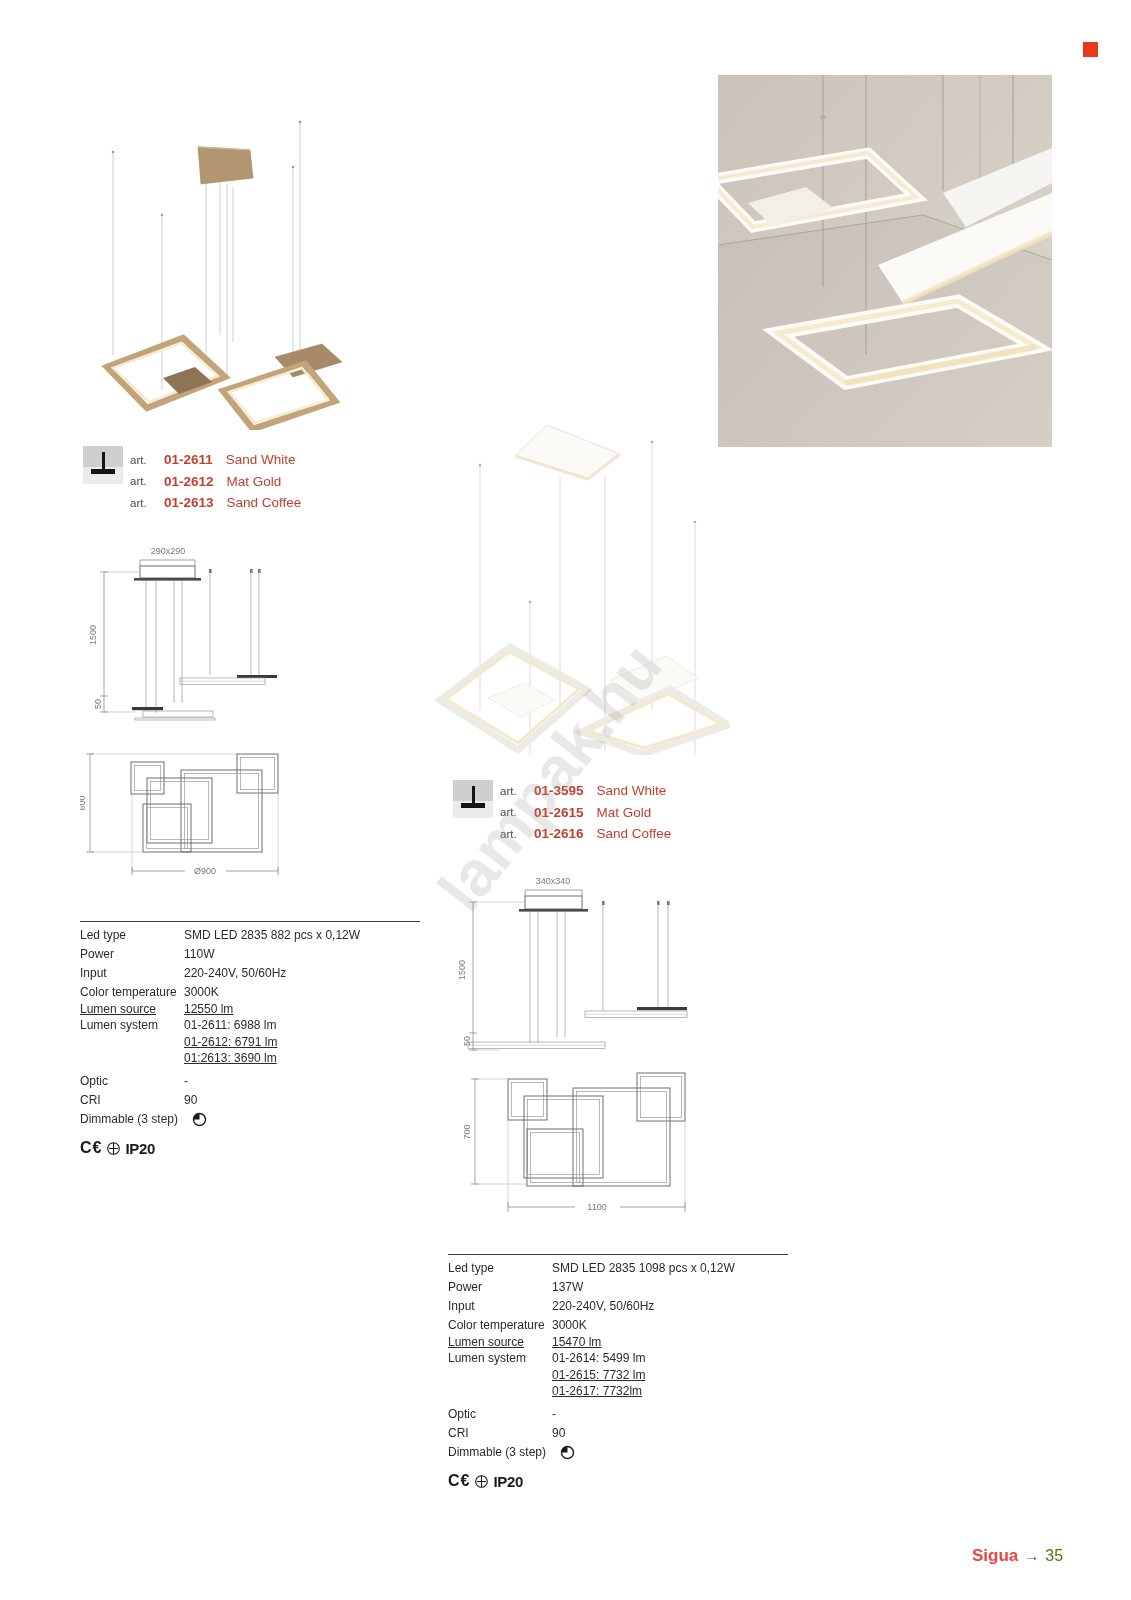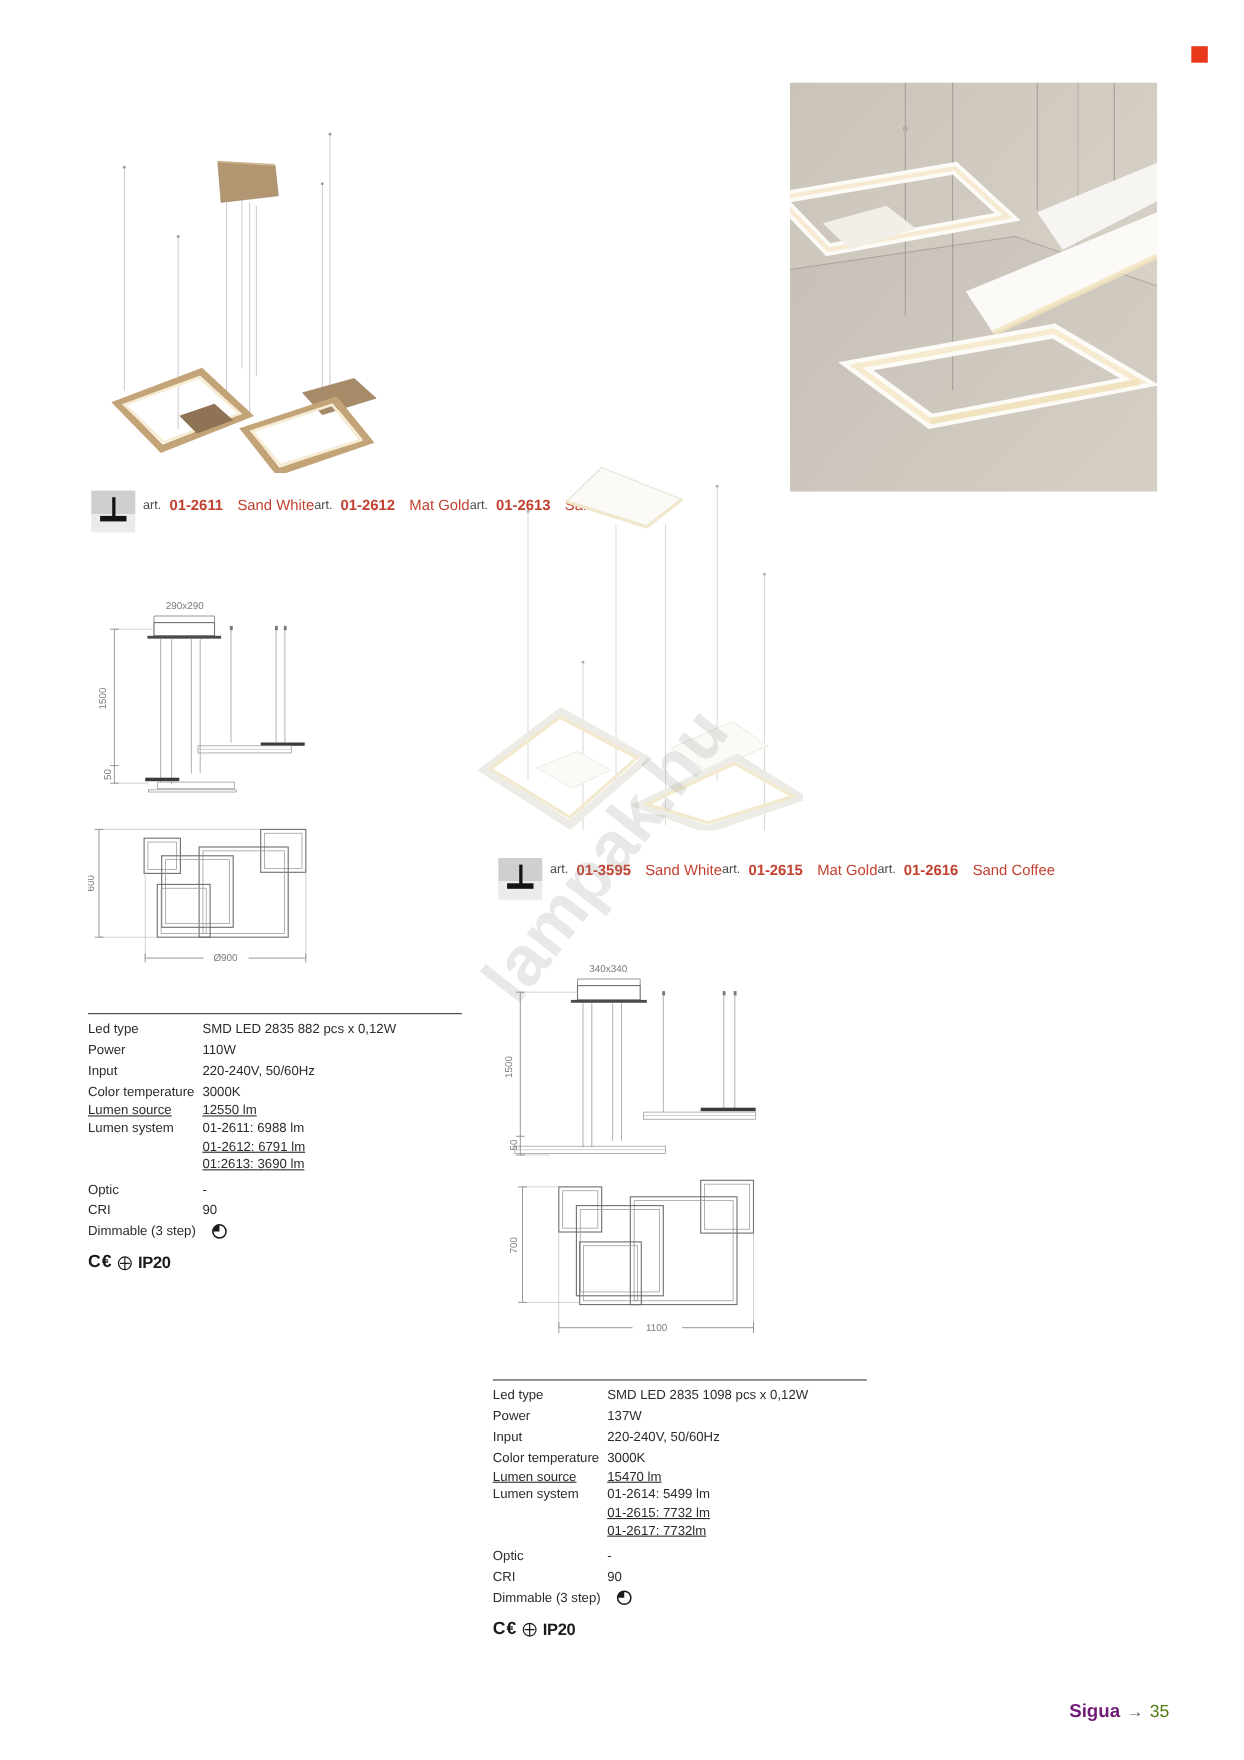--- a/index.html
+++ b/index.html
@@ -7,24 +7,24 @@
           font-family:"Liberation Sans",sans-serif;color:#2b2b2b;}
   .abs{position:absolute;}
 
   
   .red-marker{left:1083px;top:42px;width:15px;height:15px;background:#e8391d;}
 
   
   .mount-icon{width:40px;height:38px;background:linear-gradient(#cfcfcd 0 55%,#ebebe9 55% 100%);}
   .mount-icon .stem{position:absolute;left:19px;top:6px;width:2.5px;height:18px;background:#141414;}
   .mount-icon .bar{position:absolute;left:8px;top:23px;width:24px;height:5px;background:#141414;}
-  .art-lines{display:flex;flex-direction:row;}
+  .art-lines{display:flex;flex-direction:column;}
   .art-line{height:21.5px;display:flex;align-items:center;white-space:nowrap;}
   .art-prefix{font-size:11.5px;color:#4a4a4a;width:24px;}
-  .art-code{font-size:13.5px;font-weight:bold;color:#c2402f;margin-left:0;}
+  .art-code{font-size:13.5px;font-weight:bold;color:#c2402f;margin-left:10px;}
   .art-finish{font-size:13.5px;font-weight:normal;color:#c2402f;margin-left:13px;}
 
   
   .spec-table{width:340px;}
   .spec-rule{border-top:1.2px solid #3d3d3d;margin-bottom:6px;}
   .spec-row{display:flex;height:19px;font-size:12px;color:#2b2b2b;}
   .spec-row.t17{height:17px;}
   .spec-row.t16{height:16px;text-decoration:underline;}
   .spec-row.gap{margin-top:7px;}
   .spec-label{width:104px;flex:none;}
@@ -40,21 +40,21 @@
   .dimln{stroke:#8a8a8a;stroke-width:0.8;fill:none;}
   .ext{stroke:#bbbbbb;stroke-width:0.6;fill:none;}
 
   
   .watermark{left:350px;top:740px;width:400px;text-align:center;
     font-size:64px;font-weight:bold;color:rgba(150,150,150,0.22);
     transform:rotate(-52deg);pointer-events:none;z-index:6;}
 
   
   .footer{left:972px;top:1546px;display:flex;align-items:baseline;gap:6px;white-space:nowrap;}
-  .footer .brand{font-size:17px;font-weight:bold;color:#701a75;}
+  .footer .brand{font-size:17px;font-weight:bold;color:#ef4444;}
   .footer .arrow{font-size:15px;color:#555;}
   .footer .pnum{font-size:16px;color:#4d7c0f;}
 </style>
 </head>
 <body>
 
 <div class="canvas">
 
   <div class="abs red-marker"></div>
 

